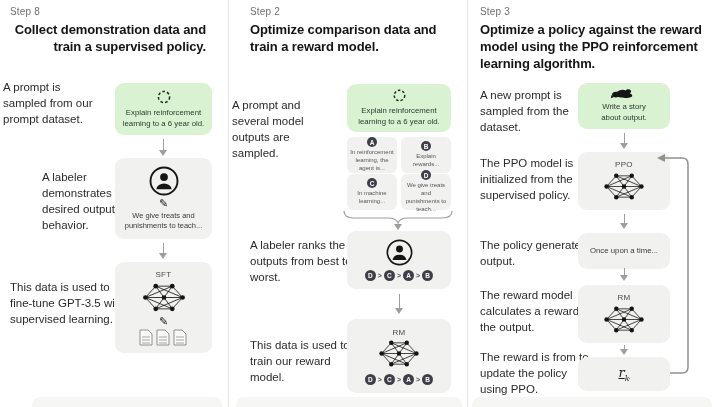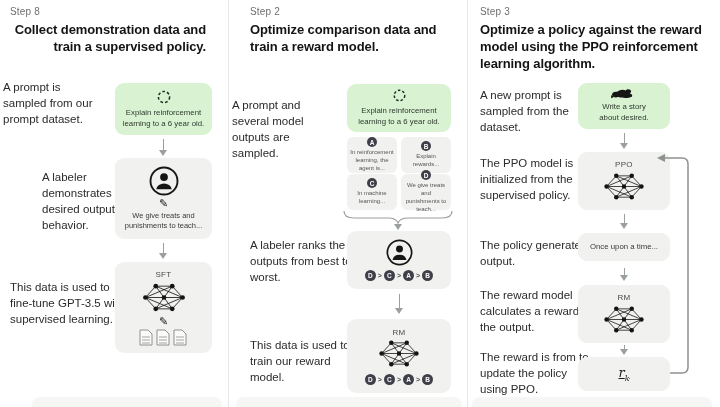--- a/index.html
+++ b/index.html
@@ -243,21 +243,21 @@
   <div class="caption" style="left:480px;top:288px;width:116px;">The reward model calculates a reward for the output.</div>
   <div class="caption" style="left:480px;top:350px;width:110px;">The reward is from to update the policy using PPO.</div>
 
   <div class="gbox" style="left:578px;top:83px;width:92px;height:46px;gap:2px;">
     <span>
       <svg width="26" height="12" viewBox="0 0 30 14">
         <path d="M1,8 C1,5 4,4 7,4.5 C10,2 14,1.5 17,3 C18,1.2 21,0.8 22.5,2.3 C24,3.8 23.2,5.5 21.5,6 C24,6.8 25.5,8.8 24,10.2 C20,12.4 12,11.6 8,10.5 C5,11.6 1.8,10.8 1,8 Z" fill="#161616"></path>
         <path d="M1,8 Q-1,10 0.5,12 L3,10.5 Z" fill="#161616"></path>
       </svg>
     </span>
-    <div class="gtext" style="width:64px;">Write a story about desired.</div>
+    <div class="gtext" style="width:64px;">Write a story about output.</div>
   </div>
 
   <div class="varrow" style="left:619px;top:133px;height:16px;"></div>
 
   <div class="graybox" style="left:578px;top:152px;width:92px;height:58px;gap:2px;">
     <div class="model-label">PPO</div>
     <span>
       <svg width="42" height="31" viewBox="0 0 42 32">
         <g stroke="#141414" stroke-width="0.8">
           <line x1="3" y1="16" x2="13" y2="5"></line>
@@ -285,21 +285,21 @@
             <circle cx="29" cy="27" r="2.3"></circle>
             <circle cx="13" cy="27" r="2.3"></circle>
             <circle cx="21" cy="16" r="2.3"></circle>
         </g>
       </svg>
     </span>
   </div>
 
   <div class="varrow" style="left:619px;top:214px;height:15px;"></div>
 
-  <div class="graybox" style="left:578px;top:233px;width:92px;height:28px;">
+  <div class="graybox" style="left:578px;top:233px;width:92px;height:36px;">
     <div class="boxtext" style="font-size:7.8px;">Once upon a time...</div>
   </div>
 
   <div class="varrow" style="left:619px;top:268px;height:13px;"></div>
 
   <div class="graybox" style="left:578px;top:285px;width:92px;height:58px;gap:2px;">
     <div class="model-label">RM</div>
     <span>
       <svg width="42" height="31" viewBox="0 0 42 32">
         <g stroke="#141414" stroke-width="0.8">

